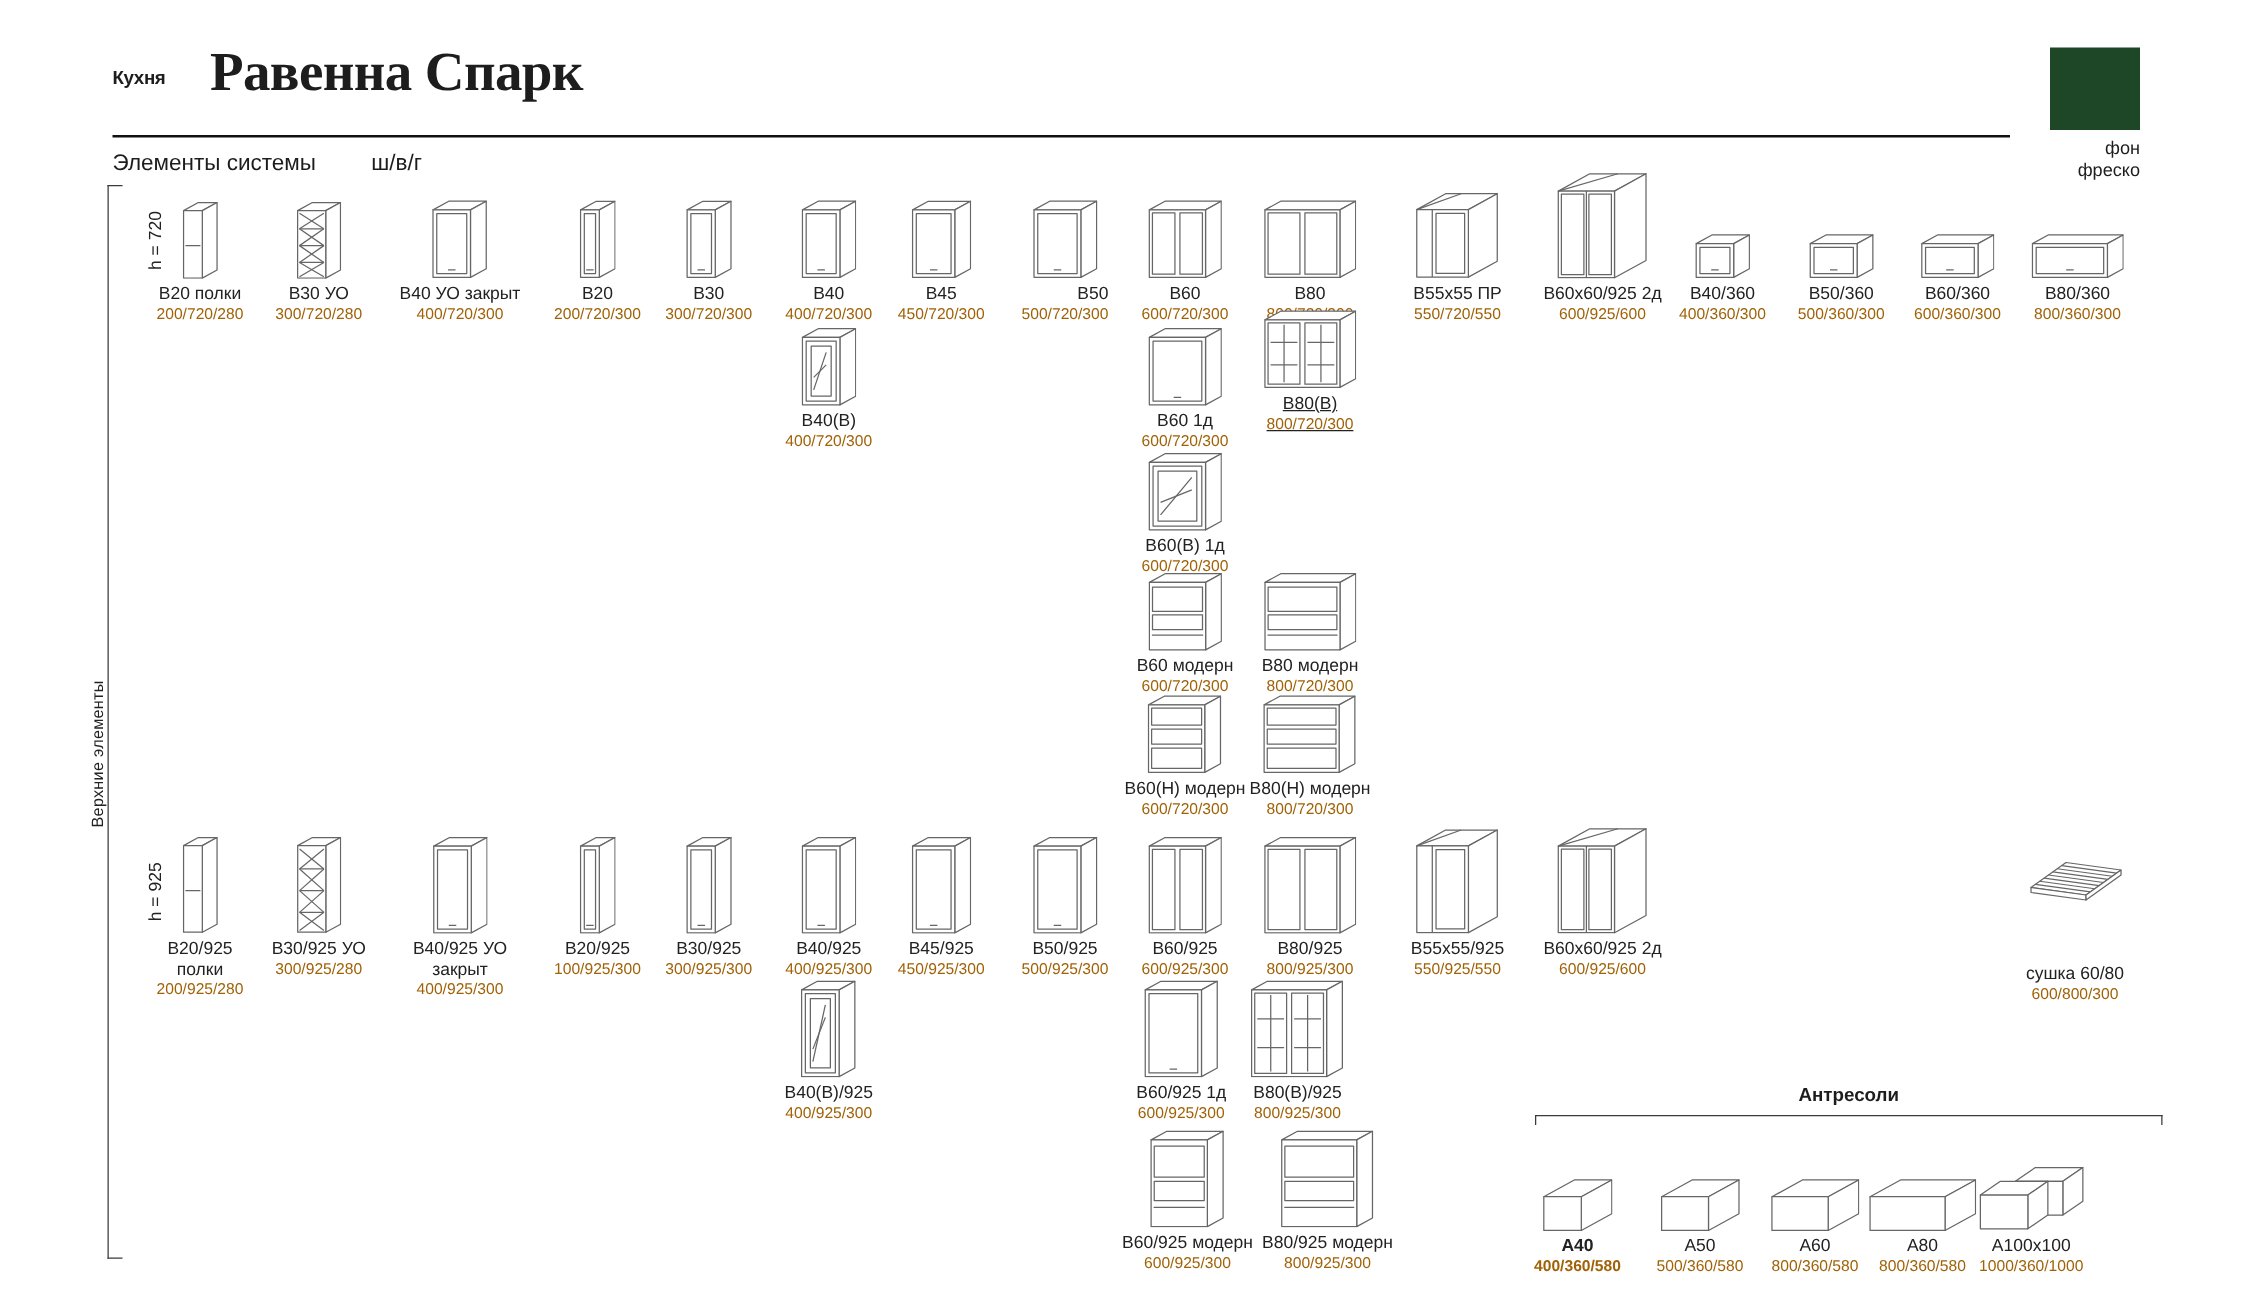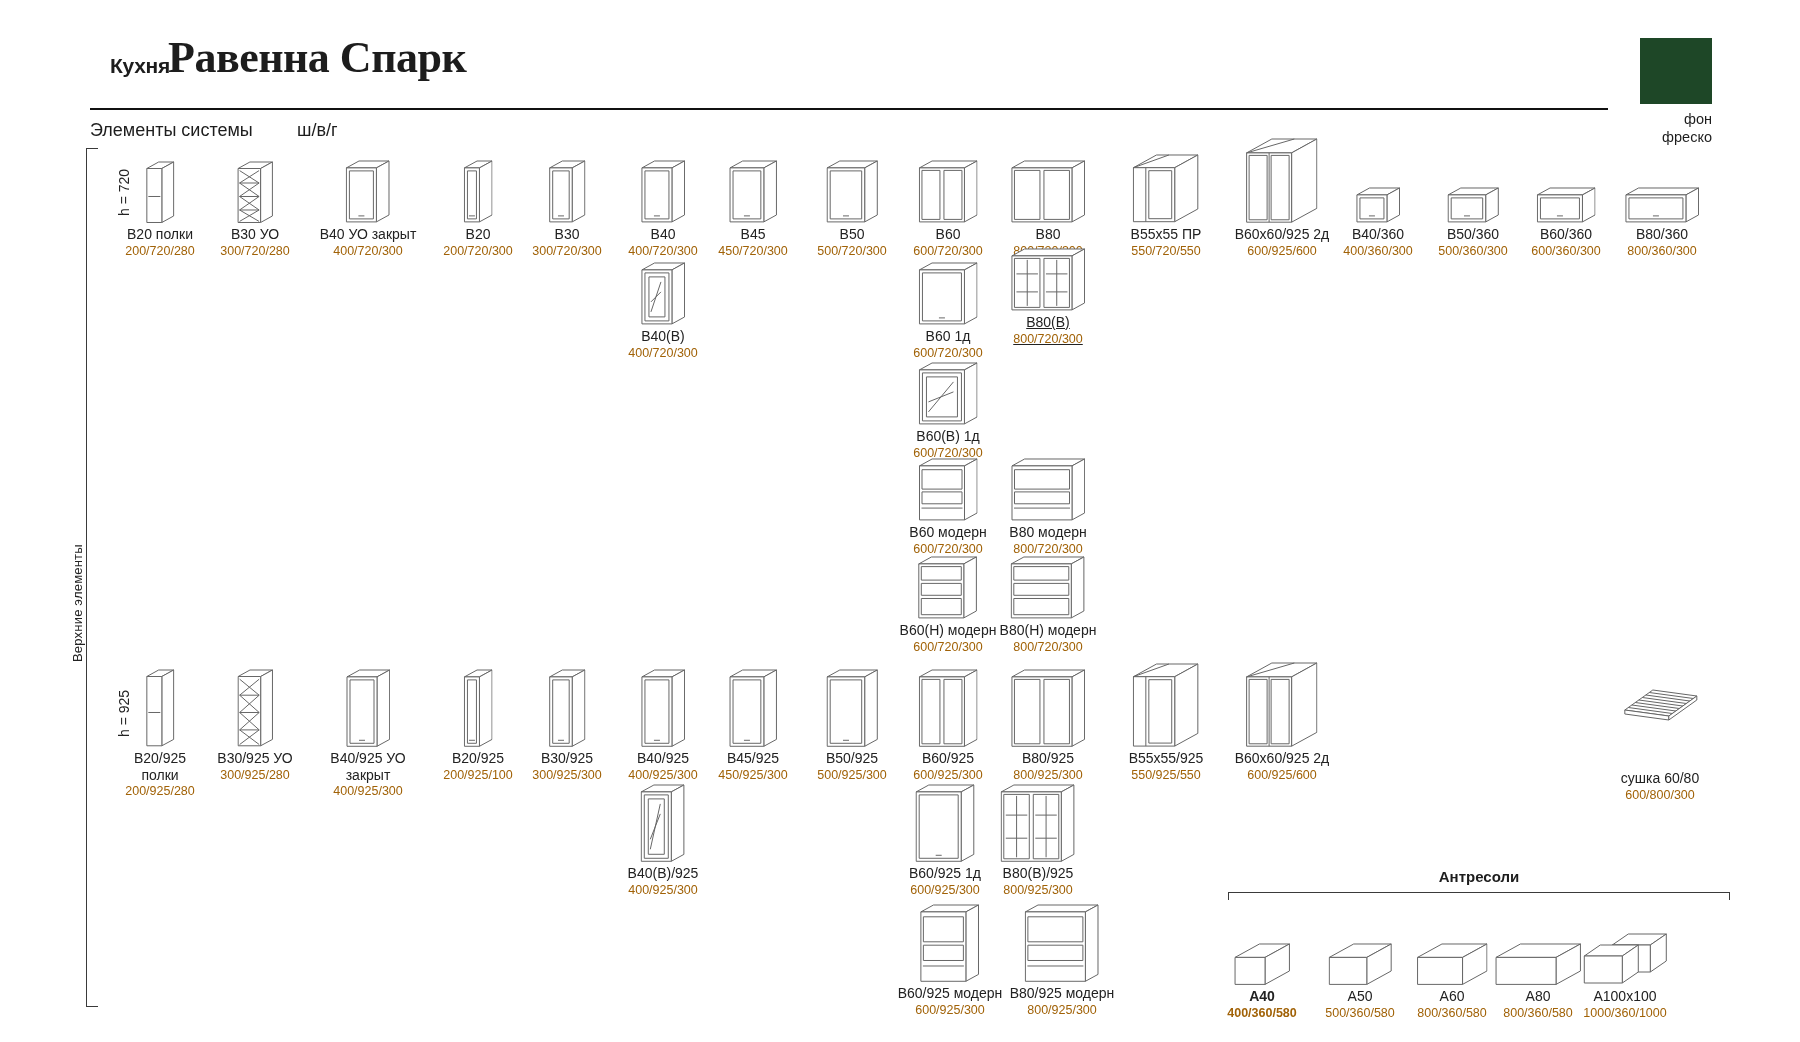--- a/index.html
+++ b/index.html
@@ -1,21 +1,21 @@
 <!DOCTYPE html>
 <html><head>
 <meta charset="utf-8">
 <style>
   html,body{margin:0;padding:0;}
   body{
     width:1800px;height:1042px;position:relative;background:#fff;
     font-family:"Liberation Sans",sans-serif;color:#1d1d1d;overflow:hidden;
   }
   .abs{position:absolute;}
-  .kitchen-label{left:90px;top:54px;font-size:21px;font-weight:700;letter-spacing:-0.3px;margin-left:20px;}
+  .kitchen-label{left:90px;top:54px;font-size:15px;font-weight:700;letter-spacing:-0.3px;}
   .page-title{left:168px;top:32px;font-size:44px;font-weight:700;font-family:"Liberation Serif",serif;letter-spacing:-0.5px;}
   .title-rule{left:90px;top:108px;width:1518px;height:2px;background:#111;}
   .subtitle{left:90px;top:120px;font-size:18px;}
   .dims-legend{left:297px;top:120px;font-size:18px;}
   .swatch{left:1640px;top:38px;width:72px;height:66px;}
   .swatch-cap{left:1540px;top:110px;width:172px;text-align:right;font-size:14.5px;line-height:1.25;white-space:pre-line;}
 
   .v-line{left:86px;top:148px;width:1px;height:859px;background:#3a3a3a;}
   .tick{height:1px;width:12px;background:#3a3a3a;}
   .rot{transform:rotate(-90deg);transform-origin:0 0;white-space:nowrap;font-size:13px;color:#222;}
@@ -134,21 +134,21 @@
       <div class="ic"><svg width="48.4" height="62.9" viewBox="0 0 48.4 62.9">
           <polygon points="1,7.9 13.6,1 47.4,1 34.8,7.9" fill="#fff" stroke="#666" stroke-width="1" stroke-linejoin="round"></polygon>
           <polygon points="34.8,7.9 47.4,1 47.4,55 34.8,61.9" fill="#fff" stroke="#666" stroke-width="1" stroke-linejoin="round"></polygon>
           <polygon points="1,7.9 34.8,7.9 34.8,61.9 1,61.9" fill="#fff" stroke="#666" stroke-width="1" stroke-linejoin="round"></polygon>
           <rect x="4" y="10.9" width="27.8" height="48" fill="none" stroke="#666" stroke-width="1" stroke-linejoin="round"></rect>
           <line x1="14.9" y1="55.9" x2="20.9" y2="55.9" fill="none" stroke="#666" stroke-width="1" stroke-linejoin="round"></line>
         </svg></div>
       <div class="nm">В45</div>
       <div class="dm">450/720/300</div>
     </div>
-    <div class="item" style="left: 852px; top: 226px;">
+    <div class="item" style="left: 852px; top: 226px; text-align: right;">
       <div class="ic"><svg width="52.1" height="62.9" viewBox="0 0 52.1 62.9">
           <polygon points="1,7.9 13.6,1 51.1,1 38.5,7.9" fill="#fff" stroke="#666" stroke-width="1" stroke-linejoin="round"></polygon>
           <polygon points="38.5,7.9 51.1,1 51.1,55 38.5,61.9" fill="#fff" stroke="#666" stroke-width="1" stroke-linejoin="round"></polygon>
           <polygon points="1,7.9 38.5,7.9 38.5,61.9 1,61.9" fill="#fff" stroke="#666" stroke-width="1" stroke-linejoin="round"></polygon>
           <rect x="4" y="10.9" width="31.5" height="48" fill="none" stroke="#666" stroke-width="1" stroke-linejoin="round"></rect>
           <line x1="16.8" y1="55.9" x2="22.8" y2="55.9" fill="none" stroke="#666" stroke-width="1" stroke-linejoin="round"></line>
         </svg></div>
       <div class="nm">В50</div>
       <div class="dm">500/720/300</div>
     </div>
@@ -390,21 +390,21 @@
     </div>
     <div class="item" style="left: 478px; top: 750px;">
       <div class="ic"><svg width="29.6" height="78.3" viewBox="0 0 29.6 78.3">
           <polygon points="1,7.9 13.6,1 28.6,1 16,7.9" fill="#fff" stroke="#666" stroke-width="1" stroke-linejoin="round"></polygon>
           <polygon points="16,7.9 28.6,1 28.6,70.4 16,77.3" fill="#fff" stroke="#666" stroke-width="1" stroke-linejoin="round"></polygon>
           <polygon points="1,7.9 16,7.9 16,77.3 1,77.3" fill="#fff" stroke="#666" stroke-width="1" stroke-linejoin="round"></polygon>
           <rect x="4" y="10.9" width="9" height="63.4" fill="none" stroke="#666" stroke-width="1" stroke-linejoin="round"></rect>
           <line x1="5.5" y1="71.3" x2="11.5" y2="71.3" fill="none" stroke="#666" stroke-width="1" stroke-linejoin="round"></line>
         </svg></div>
       <div class="nm">В20/925</div>
-      <div class="dm">200/925/100</div>
+      <div class="dm">100/925/300</div>
     </div>
     <div class="item" style="left: 567px; top: 750px;">
       <div class="ic"><svg width="37.1" height="78.3" viewBox="0 0 37.1 78.3">
           <polygon points="1,7.9 13.6,1 36.1,1 23.5,7.9" fill="#fff" stroke="#666" stroke-width="1" stroke-linejoin="round"></polygon>
           <polygon points="23.5,7.9 36.1,1 36.1,70.4 23.5,77.3" fill="#fff" stroke="#666" stroke-width="1" stroke-linejoin="round"></polygon>
           <polygon points="1,7.9 23.5,7.9 23.5,77.3 1,77.3" fill="#fff" stroke="#666" stroke-width="1" stroke-linejoin="round"></polygon>
           <rect x="4" y="10.9" width="16.5" height="63.4" fill="none" stroke="#666" stroke-width="1" stroke-linejoin="round"></rect>
           <line x1="9.3" y1="71.3" x2="15.3" y2="71.3" fill="none" stroke="#666" stroke-width="1" stroke-linejoin="round"></line>
         </svg></div>
       <div class="nm">В30/925</div>

